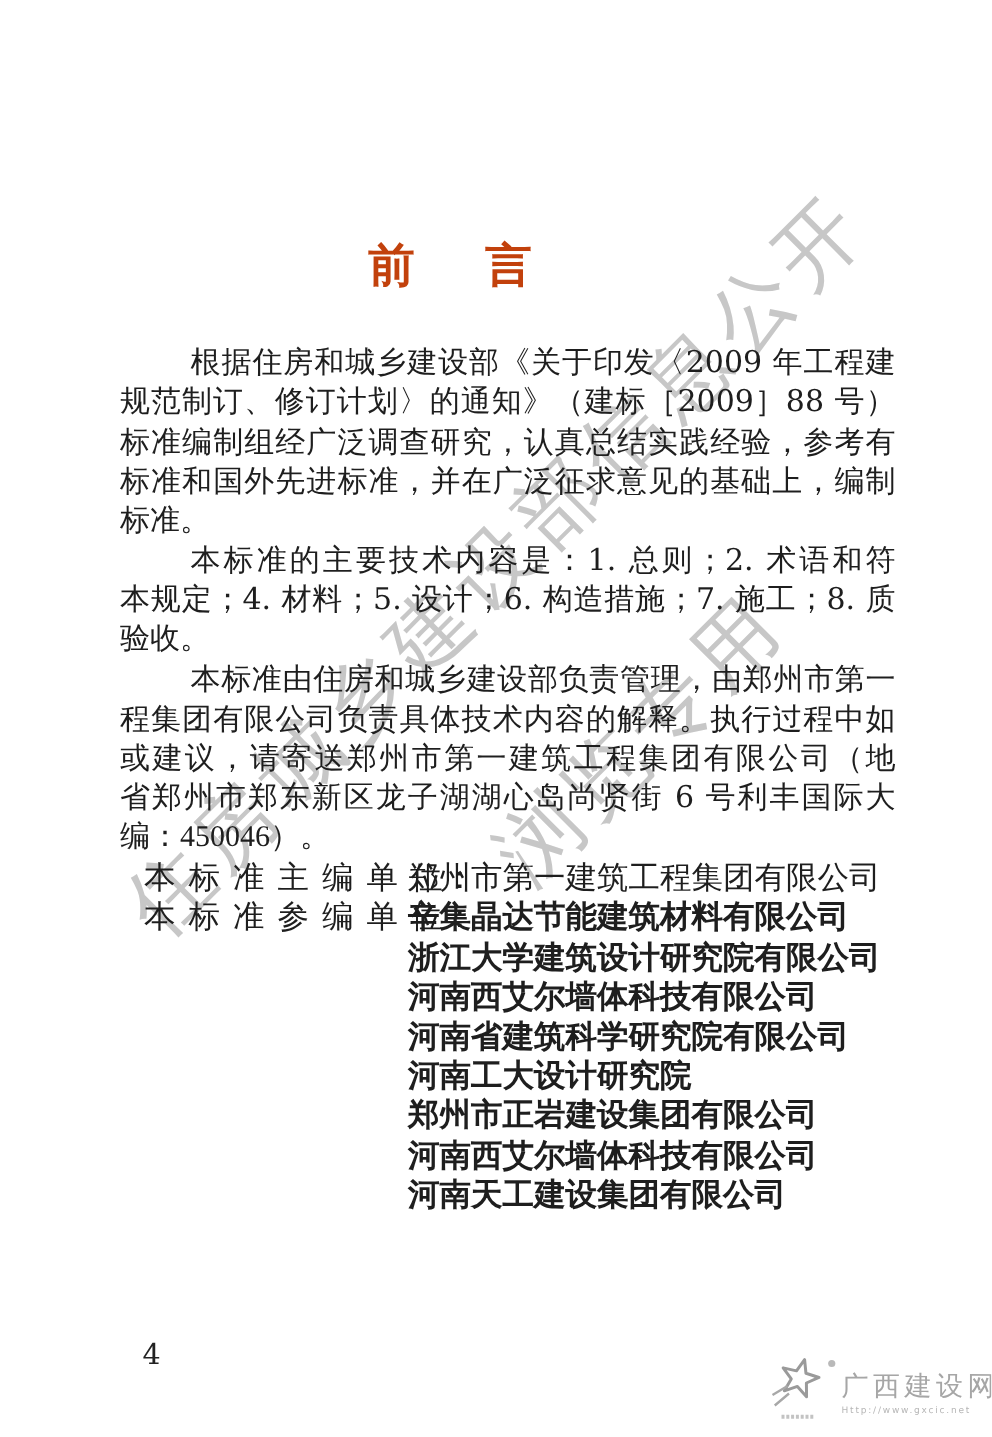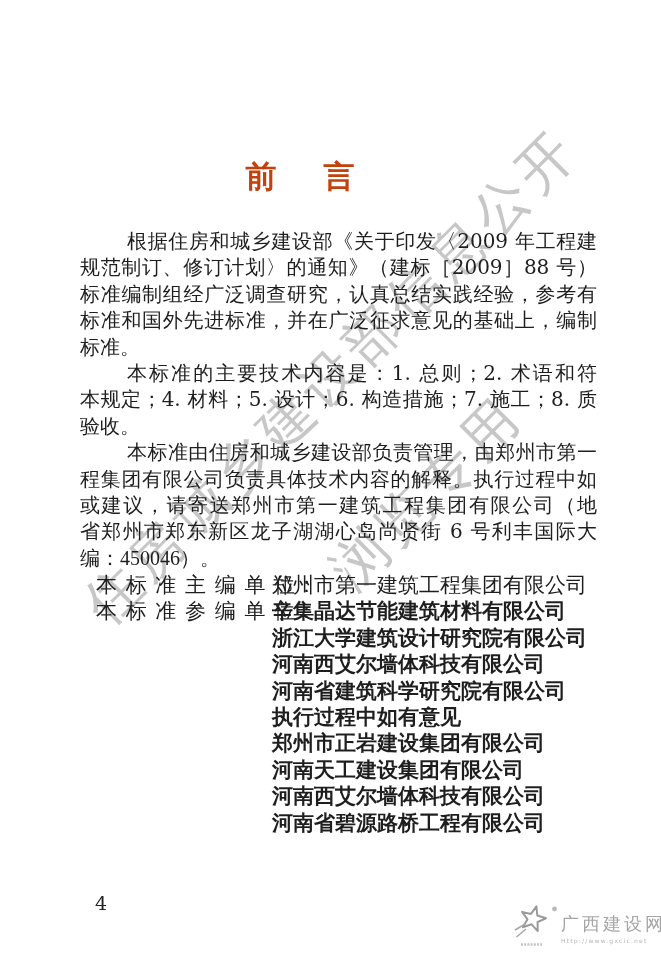--- a/index.html
+++ b/index.html
@@ -134,25 +134,24 @@
       <span class="ulabel">本 标 准 主 编 单 位：</span>
       <span class="uvalue">郑州市第一建筑工程集团有限公司</span>
     </div>
     <div class="urow">
       <span class="ulabel">本 标 准 参 编 单 位：</span>
       <div class="plist">
           <div class="uvalue">辛集晶达节能建筑材料有限公司</div>
           <div class="uvalue">浙江大学建筑设计研究院有限公司</div>
           <div class="uvalue">河南西艾尔墙体科技有限公司</div>
           <div class="uvalue">河南省建筑科学研究院有限公司</div>
-          <div class="uvalue">执行过程中如有意见</div>
+          <div class="uvalue">河南工大设计研究院</div>
           <div class="uvalue">郑州市正岩建设集团有限公司</div>
+          <div class="uvalue">河南西艾尔墙体科技有限公司</div>
           <div class="uvalue">河南天工建设集团有限公司</div>
-          <div class="uvalue">河南西艾尔墙体科技有限公司</div>
-          <div class="uvalue">河南省碧源路桥工程有限公司</div>
         </div>
     </div>
   </div>
 
   <div class="pagenum">4</div>
 
   <div class="logo">
     <span>
       <svg width="44" height="50" viewBox="0 0 44 50" xmlns="http://www.w3.org/2000/svg">
         <polygon points="22.4,7.4 23.3,16.5 32,19.3 23.6,23 23.7,32.1 17.6,25.3 8.9,28.2 13.5,20.3 8.1,12.9 17,14.9" fill="#ffffff" stroke="#9a9a9a" stroke-width="2" stroke-linejoin="round"></polygon>

